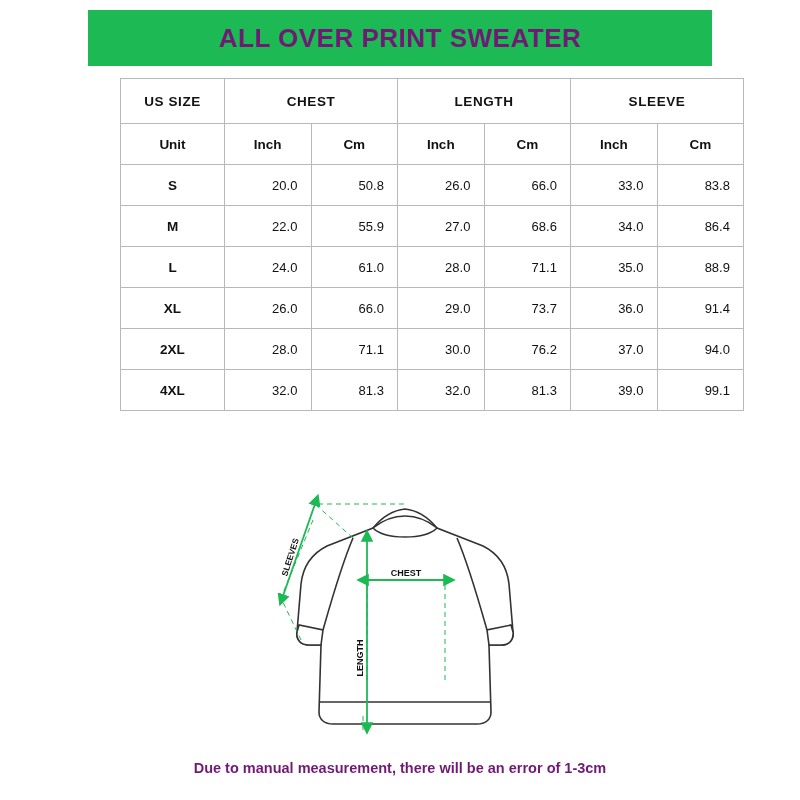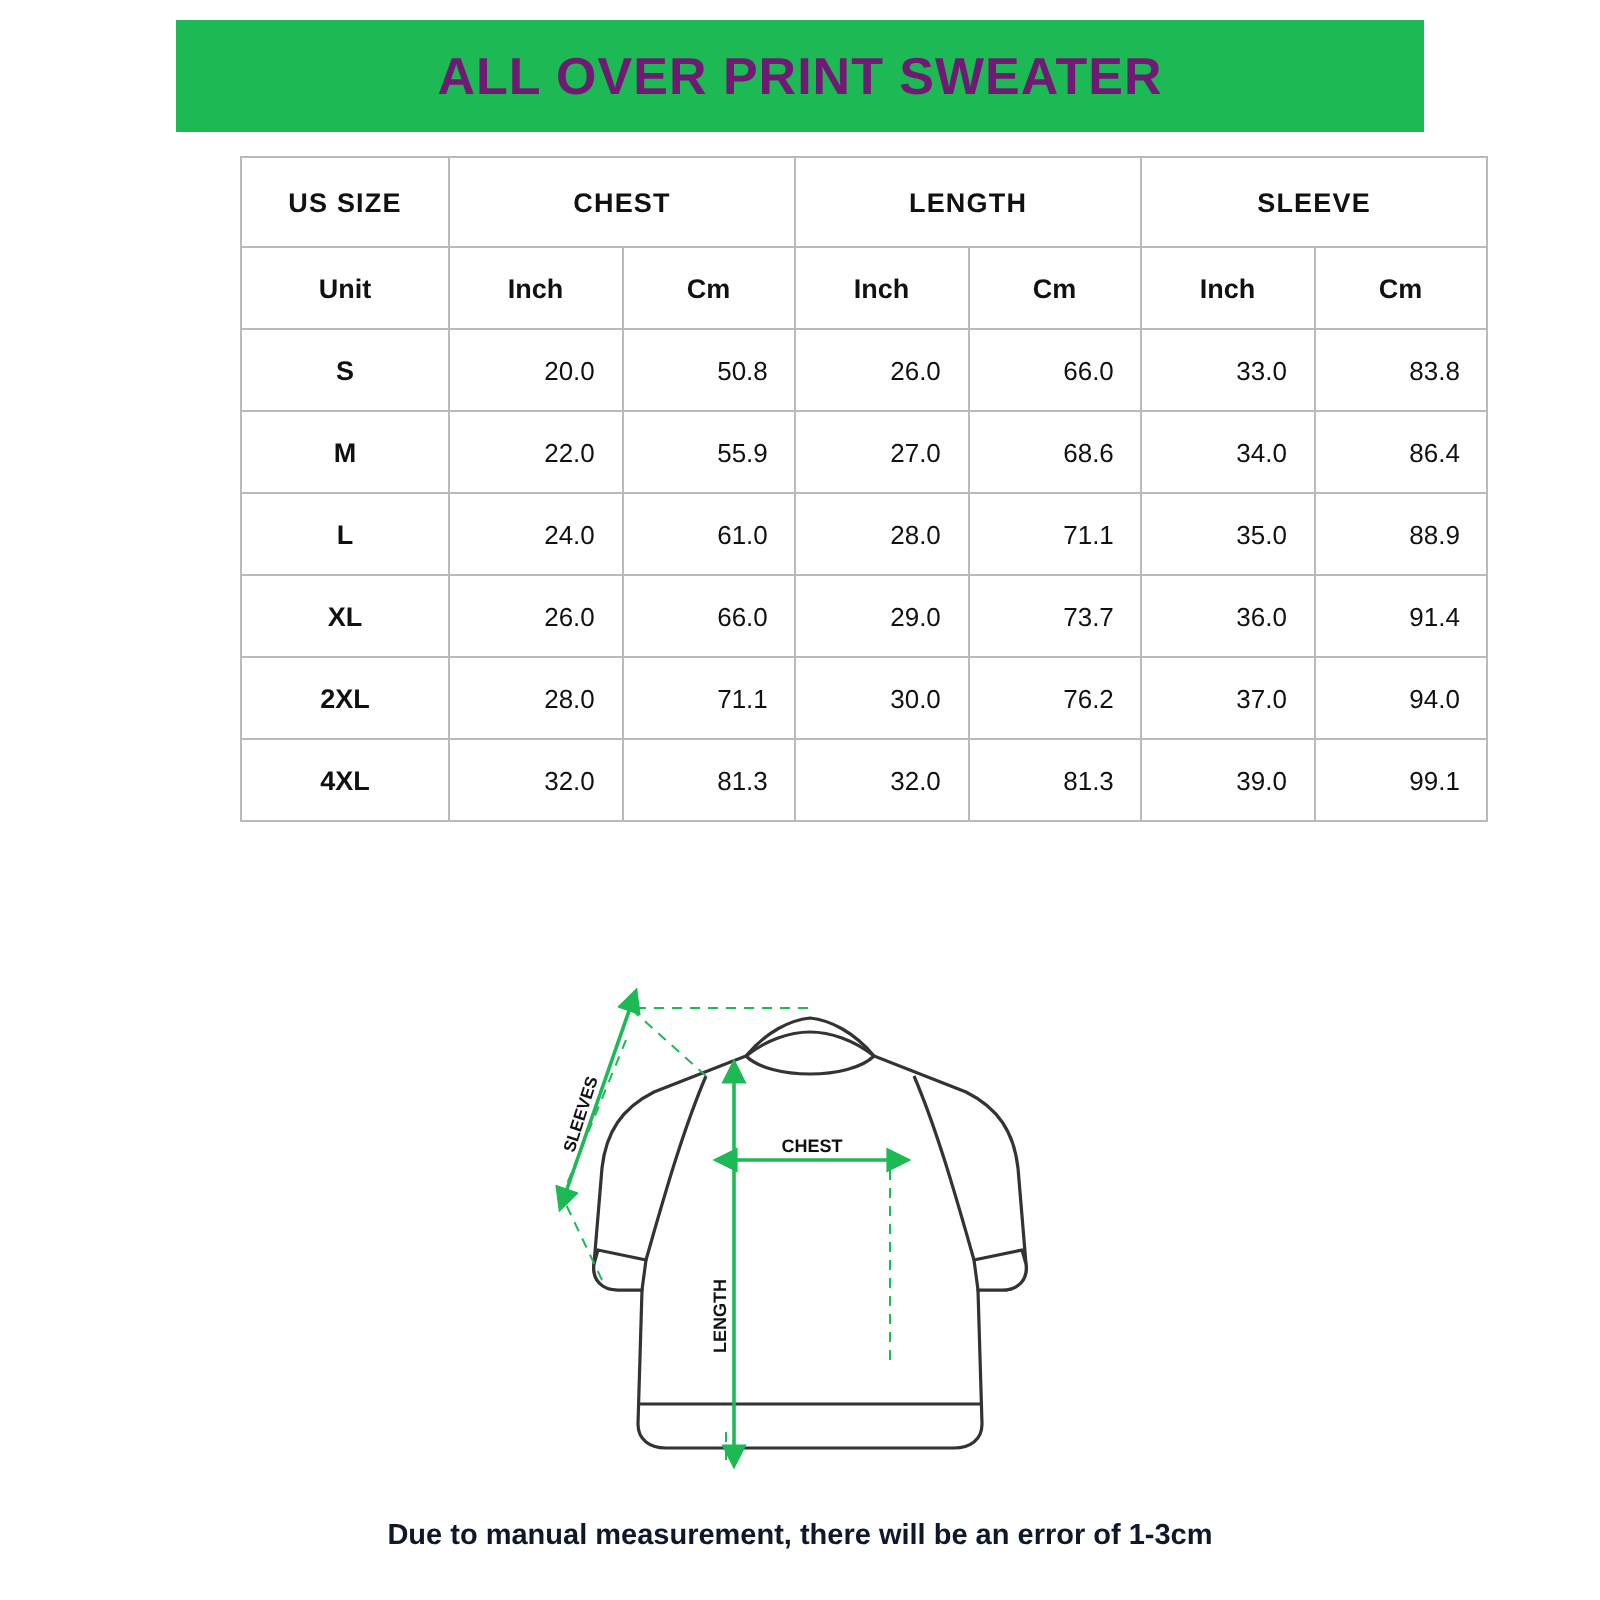--- a/index.html
+++ b/index.html
@@ -92,21 +92,21 @@
     height: 270px;
   }
   .illus svg { display: block; }
   
   .footer-note {
     position: absolute;
     left: 0;
     top: 760px;
     width: 800px;
     text-align: center;
-    color: #0f172a;
+    color: #701a75;
     font-size: 14.5px;
     font-weight: bold;
   }
 </style>
 </head>
 <body>
 
 <div class="page">
 
   <div class="header">

